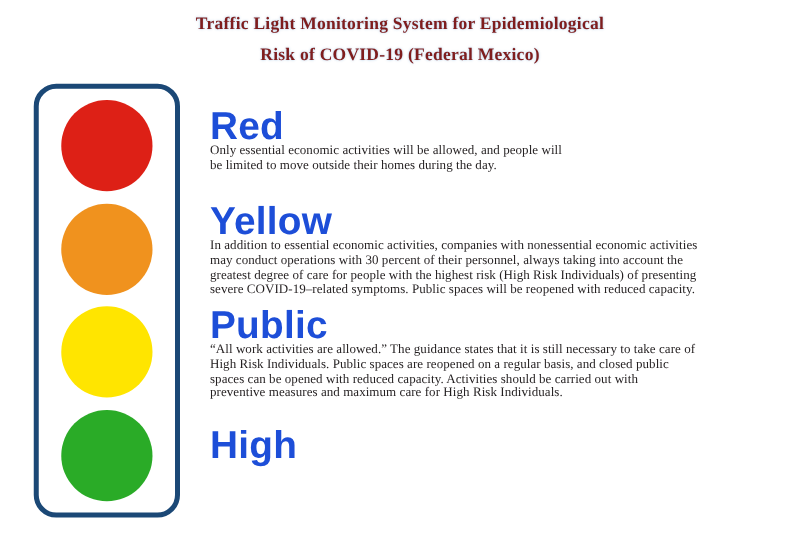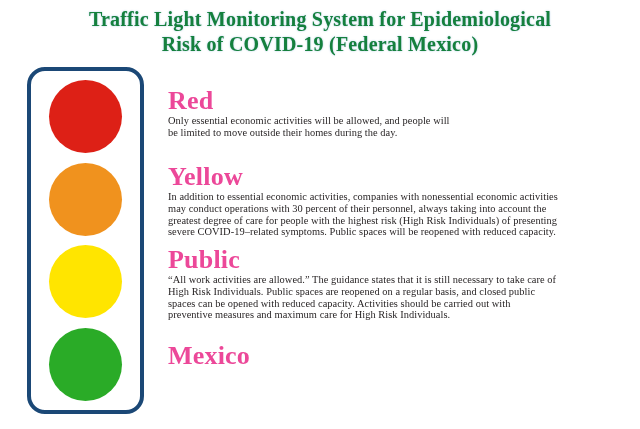--- a/index.html
+++ b/index.html
@@ -4,36 +4,36 @@
 <style>
   html,body{margin:0;padding:0;background:#ffffff;}
   .canvas{
     position:relative;width:640px;height:429px;background:#ffffff;
     overflow:hidden;font-family:"Liberation Sans",sans-serif;
   }
   
   .title{
     position:absolute;top:7px;left:0;width:640px;text-align:center;
     font-family:"Liberation Serif",serif;font-weight:bold;
-    font-size:20px;line-height:25px;color:#15803d;
+    font-size:14px;line-height:25px;color:#7f1d1d;
     white-space:pre-line;letter-spacing:0.2px;
     text-shadow:0 0 2px rgba(150,190,225,0.85);
   }
   
   .traffic-light{
     position:absolute;left:27px;top:67px;width:109px;height:339px;
     border:4px solid #1b4876;border-radius:18px;background:#ffffff;
     display:flex;flex-direction:column;justify-content:space-evenly;align-items:center;
   }
   .lamp{width:73px;height:73px;border-radius:50%;}
   
   .section{position:absolute;left:168px;width:472px;}
   .section h2{
-    margin:0;font-size:26px;line-height:26px;font-weight:bold;
-    color:#ec4899;letter-spacing:0.2px;font-family:Liberation Serif, serif;
+    margin:0;font-size:31px;line-height:26px;font-weight:bold;
+    color:#1d4ed8;letter-spacing:0.2px;
   }
   .section p{
     margin:1px 0 0 0;font-size:10.4px;line-height:11.8px;color:#231f20;
     white-space:pre-line;letter-spacing:0.05px;font-family:Liberation Serif, serif;
   }
   .sec-red{top:88px;}
   .sec-orange{top:164px;}
   .sec-yellow{top:247px;}
   .sec-green{top:343px;}
 </style>
@@ -68,16 +68,16 @@
 
   <div class="section sec-yellow">
     <h2>Public</h2>
     <p>“All work activities are allowed.” The guidance states that it is still necessary to take care of
 High Risk Individuals. Public spaces are reopened on a regular basis, and closed public
 spaces can be opened with reduced capacity. Activities should be carried out with
 preventive measures and maximum care for High Risk Individuals.</p>
   </div>
 
   <div class="section sec-green">
-    <h2>Mexico</h2>
+    <h2>High</h2>
   </div>
 
 </div>
 
 </body></html>

